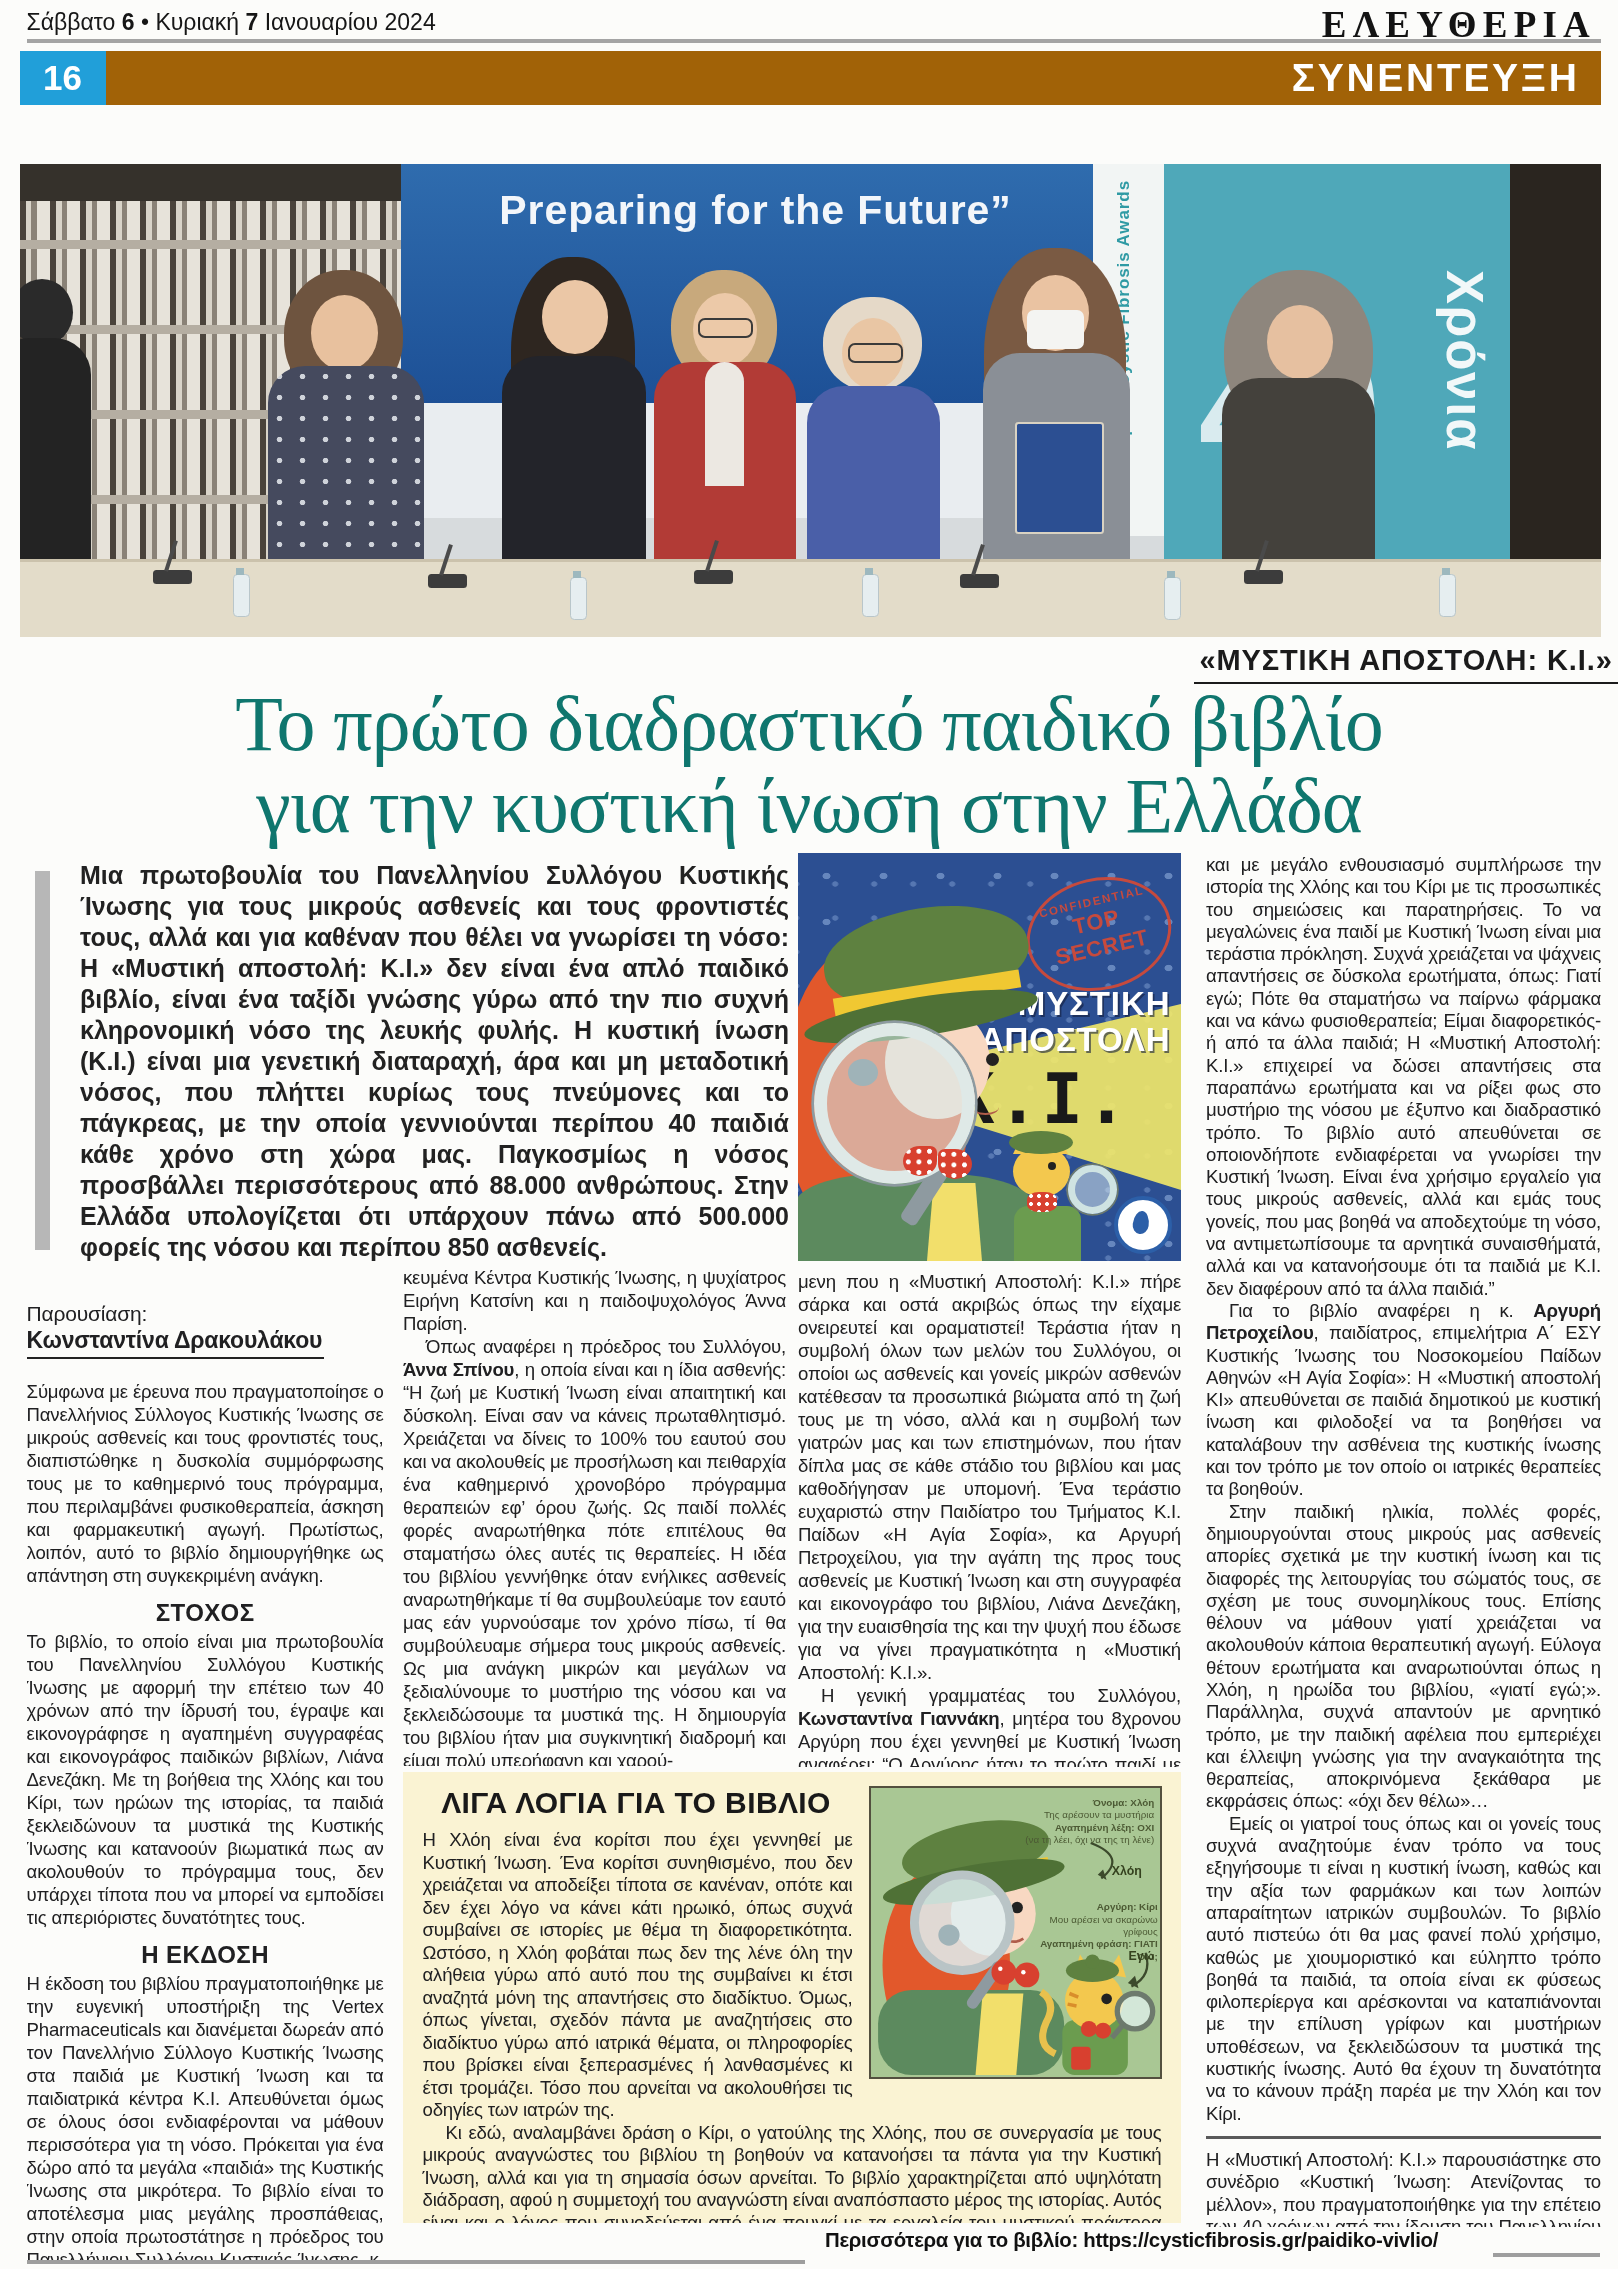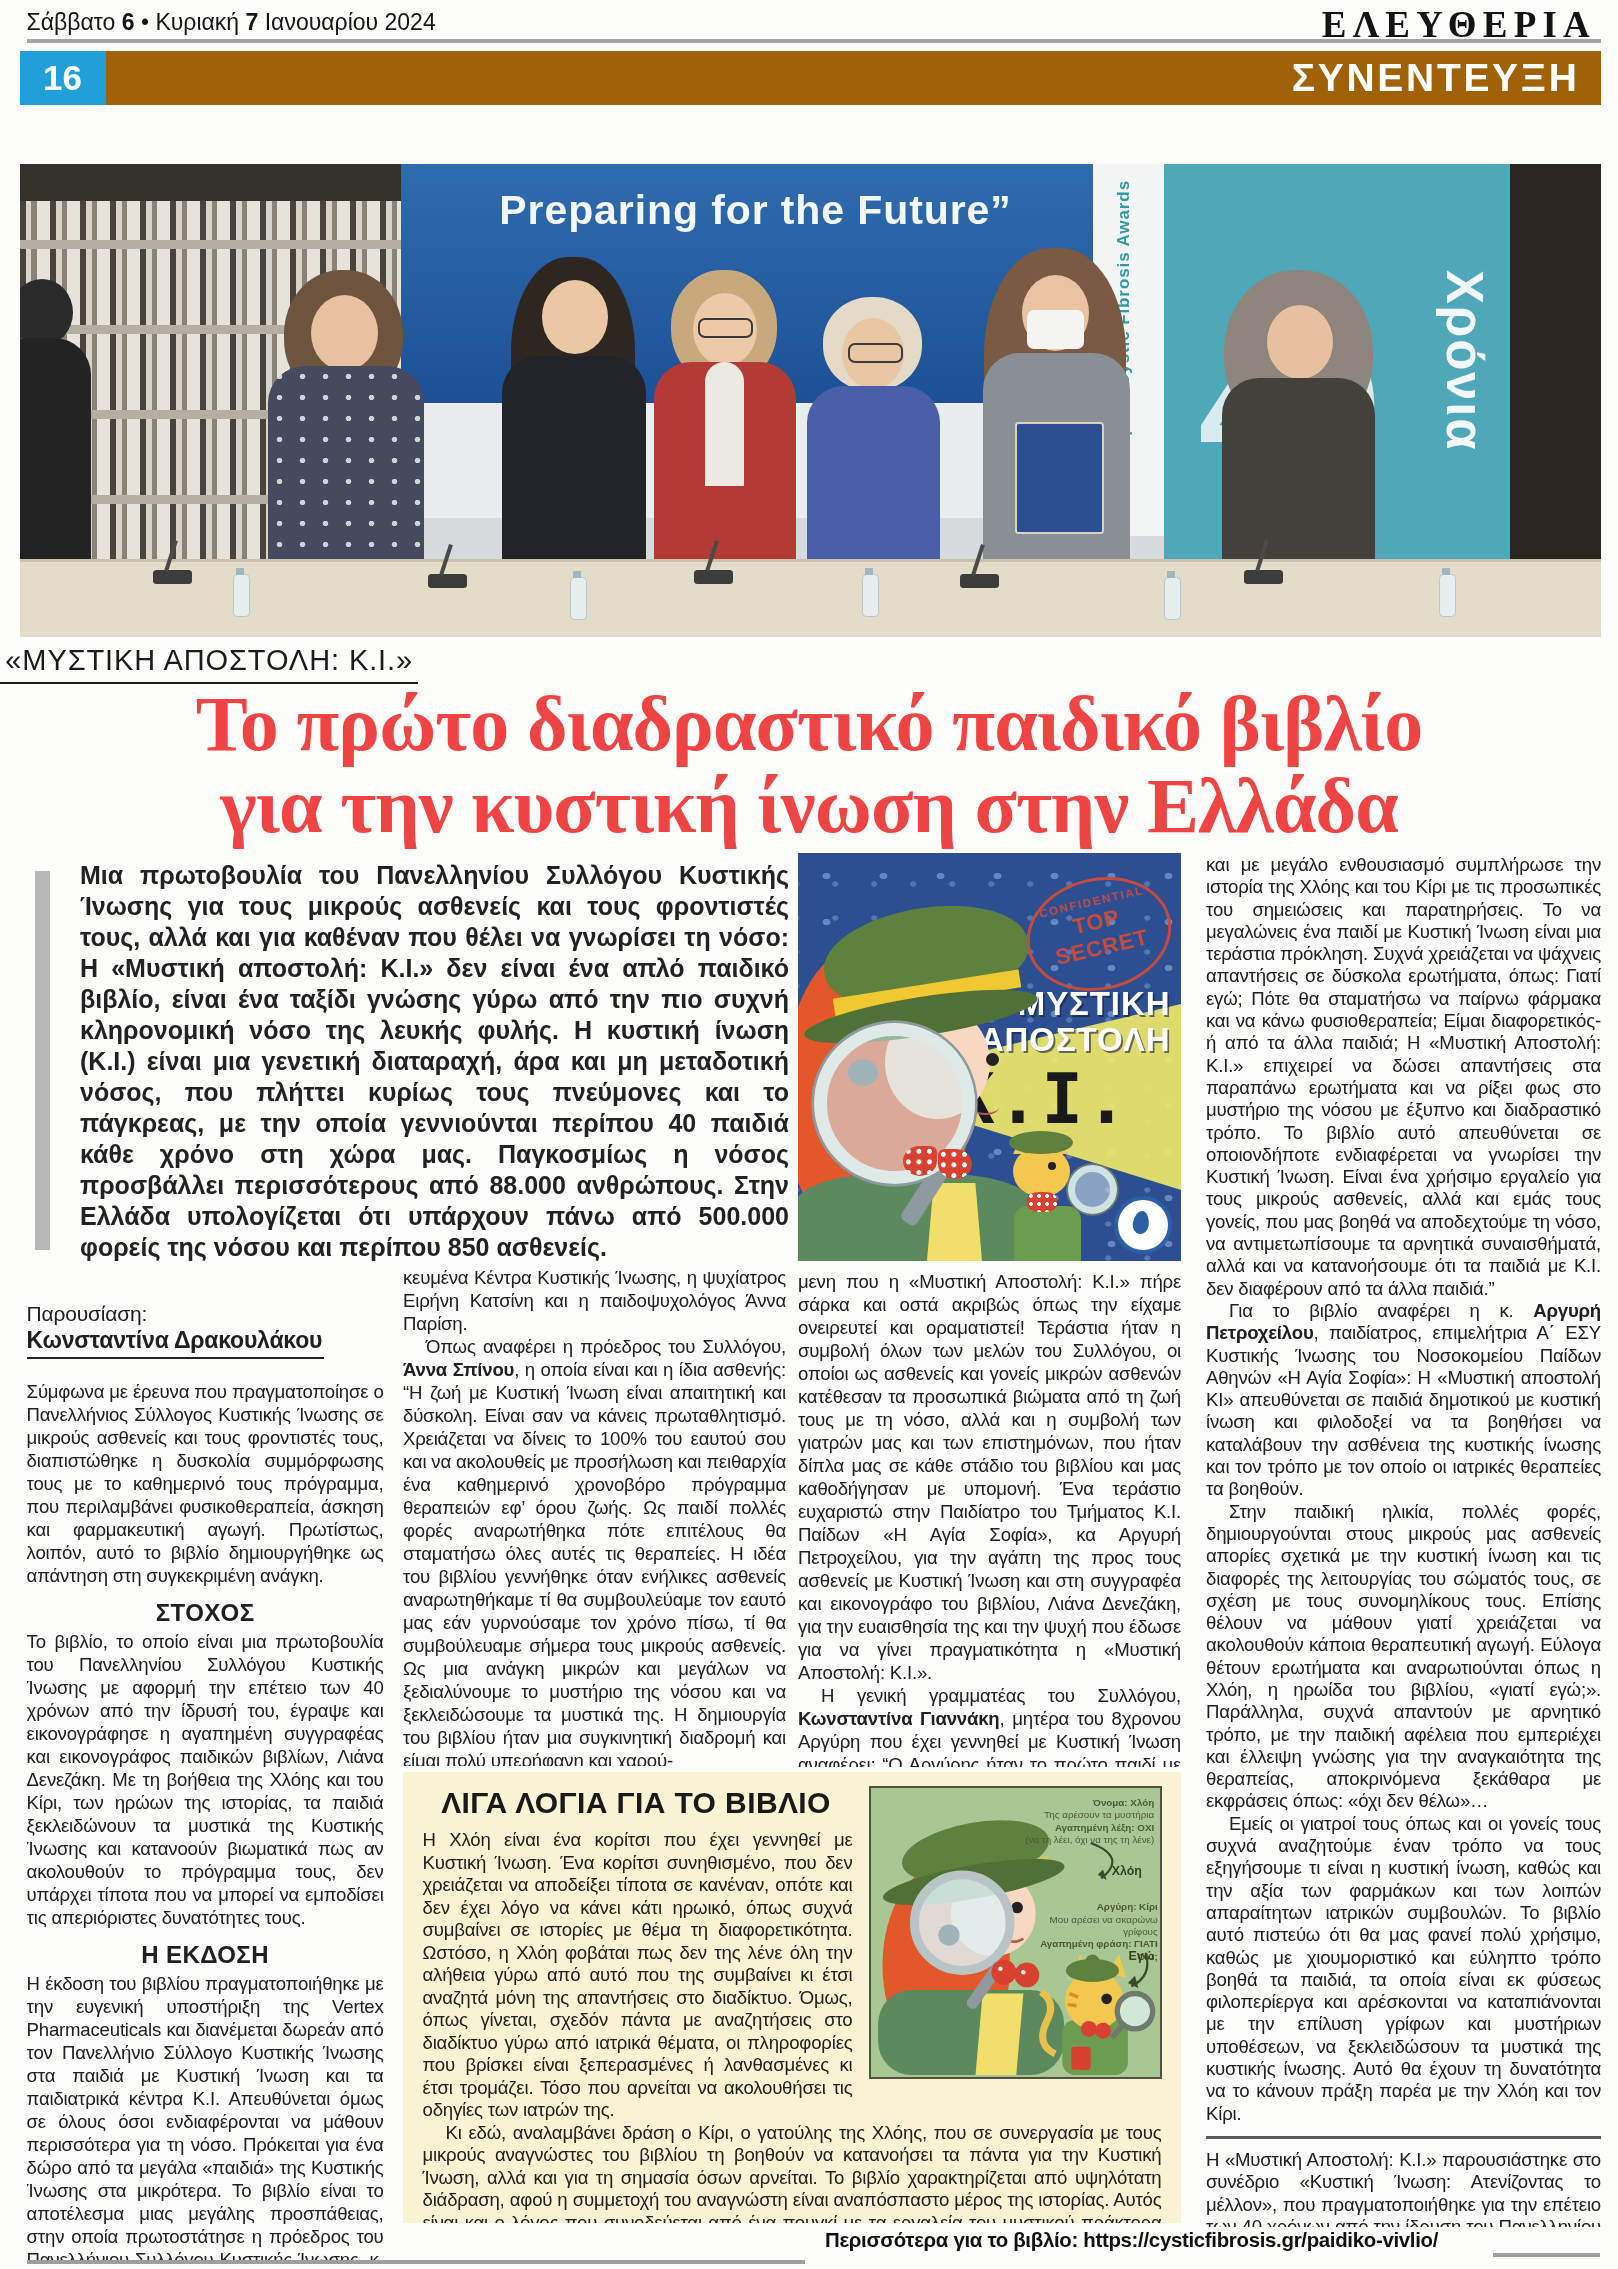--- a/index.html
+++ b/index.html
@@ -42,25 +42,25 @@
   .hair{position:absolute;border-radius:48%;}
   .torso{position:absolute;border-radius:37px 37px 0 0;}
   .mask{position:absolute;background:#f4f4f2;border-radius:7px;}
   .glasses{position:absolute;width:51px;height:16px;border:2.7px solid #3a3a3a;border-radius:7px;background:transparent;}
   .mini-book{position:absolute;background:#2c4f92;border:2.7px solid #d9d2c2;border-radius:3.5px;}
   .mic{position:absolute;width:39px;height:14px;background:#3c3c3c;border-radius:3.5px;}
   .mic:before{content:"";position:absolute;left:16px;top:-30px;width:4.4px;height:32px;background:#4a4a4a;transform:rotate(18deg);}
   .bottle{position:absolute;width:15px;height:41px;background:#e6eef0;border:0.9px solid #b9c6ca;border-radius:4.4px;}
   .bottle:before{content:"";position:absolute;left:2.7px;top:-7px;width:8px;height:7px;background:#9db8be;}
   
-  .kicker-row{position:absolute;left:0;top:644px;width:1618px;text-align:left;}
+  .kicker-row{position:absolute;left:0;top:644px;width:1618px;text-align:right;font-weight:bold;}
   .kicker{display:inline-block;font-size:29px;letter-spacing:0.9px;color:#1b1b1b;
           border-bottom:2.7px solid #1b1b1b;padding:0 5.3px 5.3px;}
   .headline{position:absolute;left:0;top:683px;width:1618px;text-align:center;
-            font-family:"Liberation Serif",serif;font-weight:700;color:#ef4444;
+            font-family:"Liberation Serif",serif;font-weight:400;color:#0f766e;
             font-size:78px;line-height:82px;letter-spacing:-0.9px;}
   
   .leadbar{position:absolute;left:35px;top:871px;width:15px;height:379px;background:#b7b7b7;}
   .lead{position:absolute;left:80px;top:860px;width:709px;font-weight:700;font-size:25px;
         line-height:31px;text-align:justify;color:#222;}
   
   .cover{position:absolute;left:798px;top:853px;width:383px;height:408px;background:#2c4f92;overflow:hidden;
          background-image:radial-gradient(rgba(150,180,225,.55) 3.5px,transparent 4.4px),
                           radial-gradient(rgba(150,180,225,.4) 2.7px,transparent 3.5px);
          background-size:57px 46px,39px 34px;background-position:0 0,17.7px 14px;}

